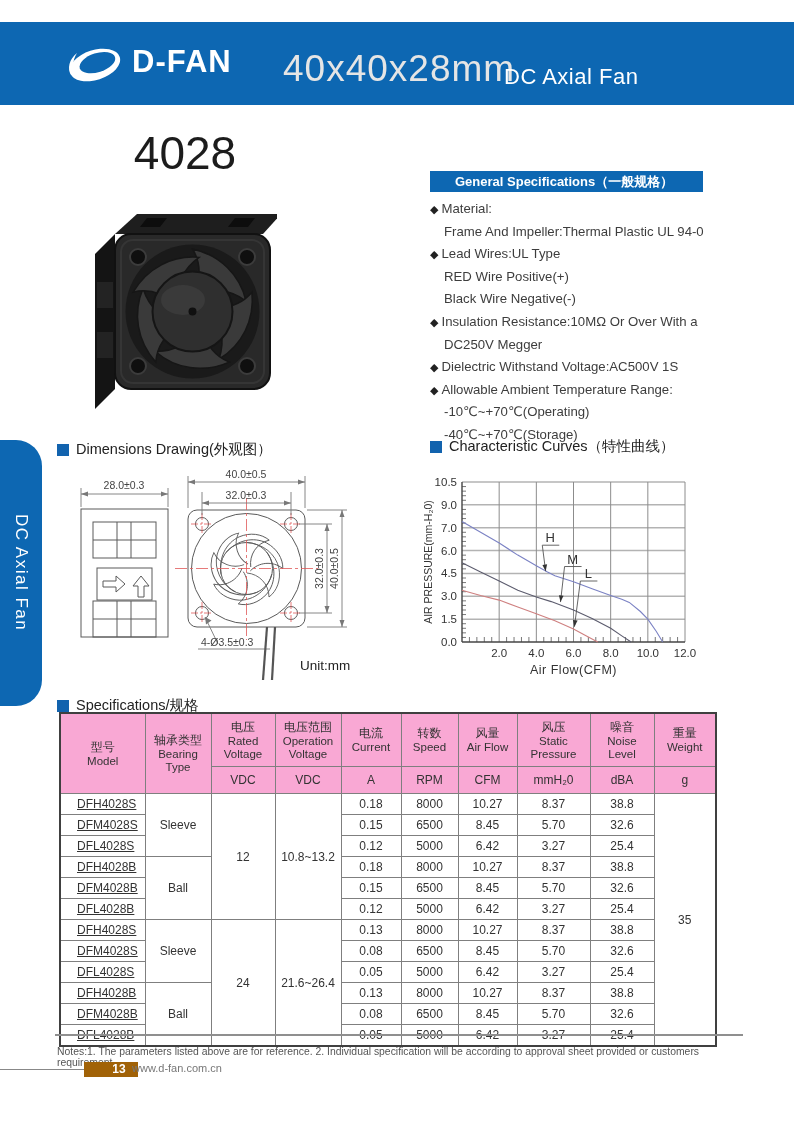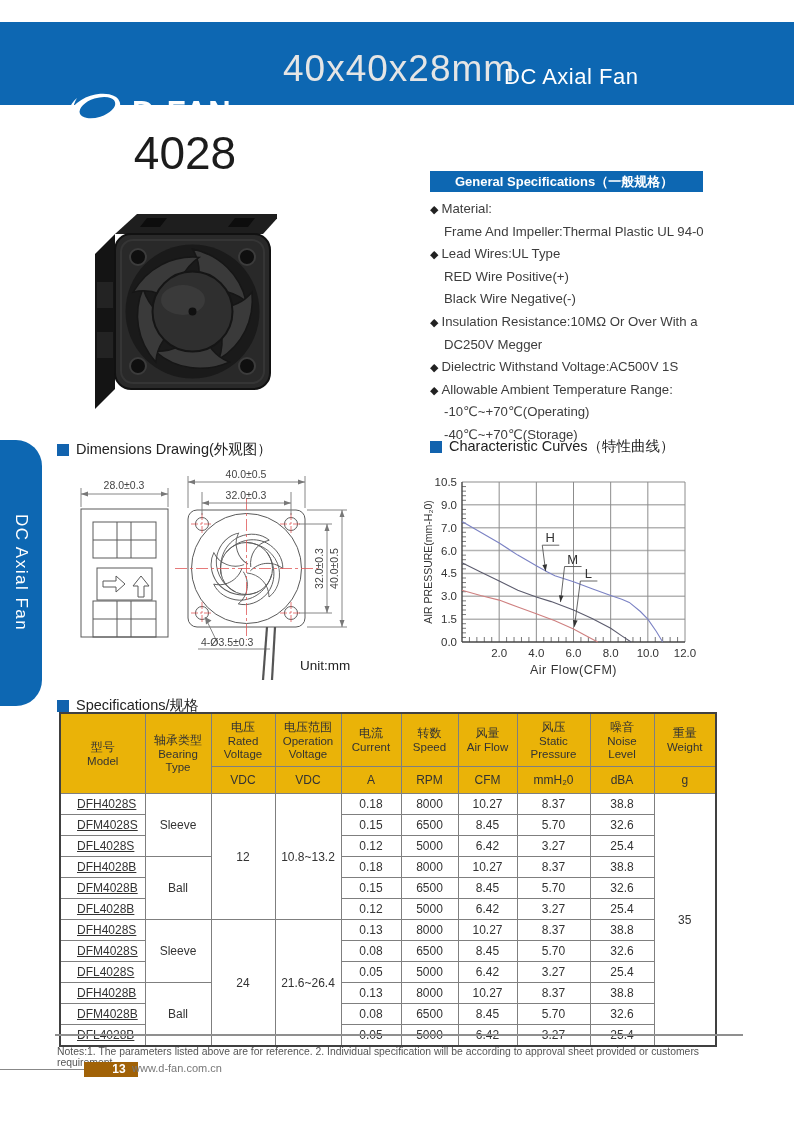--- a/index.html
+++ b/index.html
@@ -2,21 +2,21 @@
 <html><head>
 <meta charset="utf-8">
 <style>
   html,body{margin:0;padding:0;background:#e8e8e8;}
   .page{position:relative;width:794px;height:1123px;background:#ffffff;overflow:hidden;
         font-family:"Liberation Sans","DejaVu Sans",sans-serif;margin:0 auto;}
   .abs{position:absolute;}
 
   
   .topband{position:absolute;left:0;top:22px;width:794px;height:83px;background:#0d67b2;}
-  .brand{position:absolute;left:66px;top:22px;display:flex;align-items:flex-end;gap:8px;margin-top:45px;}
+  .brand{position:absolute;left:66px;top:22px;display:flex;align-items:flex-start;gap:8px;}
   .brand-text{color:#fff;font-size:31px;font-weight:bold;letter-spacing:1px;}
   .size-title{position:absolute;left:283px;top:26px;color:#e5e5e5;font-size:37px;letter-spacing:1px;}
   .sub-title{position:absolute;left:504px;top:42px;color:#fff;font-size:22px;letter-spacing:.5px;}
 
   
   .sidetab{position:absolute;left:0;top:440px;width:42px;height:266px;background:#0d67b2;
            border-radius:0 26px 26px 0;display:flex;align-items:center;justify-content:center;}
   .sidetab span{writing-mode:vertical-rl;color:#fff;font-size:17px;letter-spacing:1.5px;}
 
   .model-title{position:absolute;left:112px;top:126px;width:146px;text-align:center;
@@ -30,21 +30,21 @@
   .gl .dia{font-size:11px;margin-right:3px;color:#222;}
   .gl.nb{padding-left:14px;}
 
   
   .sec{position:absolute;font-size:14.5px;color:#222;display:flex;align-items:center;gap:7px;}
   .sq{width:12px;height:12px;background:#1263ae;flex:0 0 auto;}
 
   
   table.spec{position:absolute;left:59px;top:712px;width:656px;border-collapse:collapse;
              table-layout:fixed;border:2px solid #404040;}
-  table.spec th{background:#eab308;font-weight:normal;font-size:12px;color:#333;
+  table.spec th{background:#f9a8d4;font-weight:normal;font-size:12px;color:#333;
                 border:1px solid #7f7f7f;padding:1px 2px;}
   table.spec thead tr.h1 th{height:50px;}
   table.spec thead tr.h2 th{height:24px;}
   table.spec td{border:1px solid #7f7f7f;font-size:12px;color:#333;text-align:center;
                 height:20px;padding:0 2px;}
   table.spec td.model{text-align:left;padding-left:16px;text-decoration:underline;}
   .thcn{font-size:12px;line-height:15px;}
   .then{font-size:11.5px;line-height:13px;}
 
   

